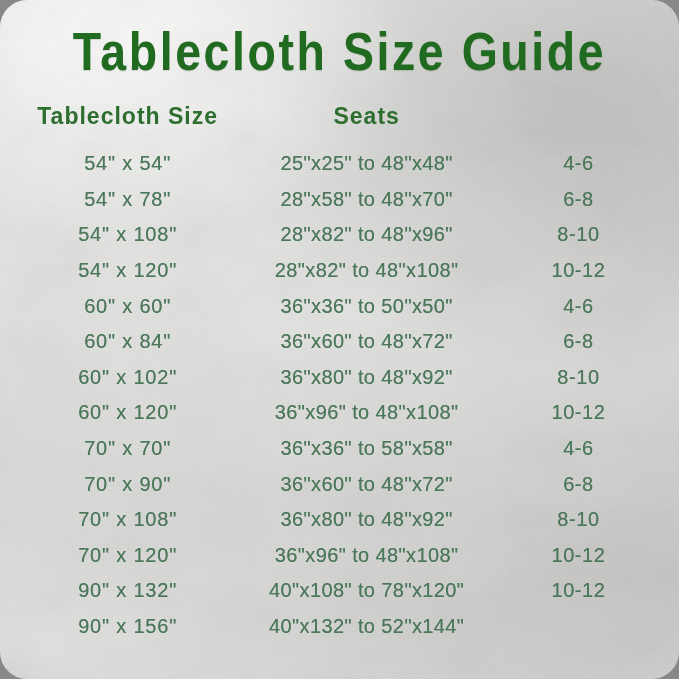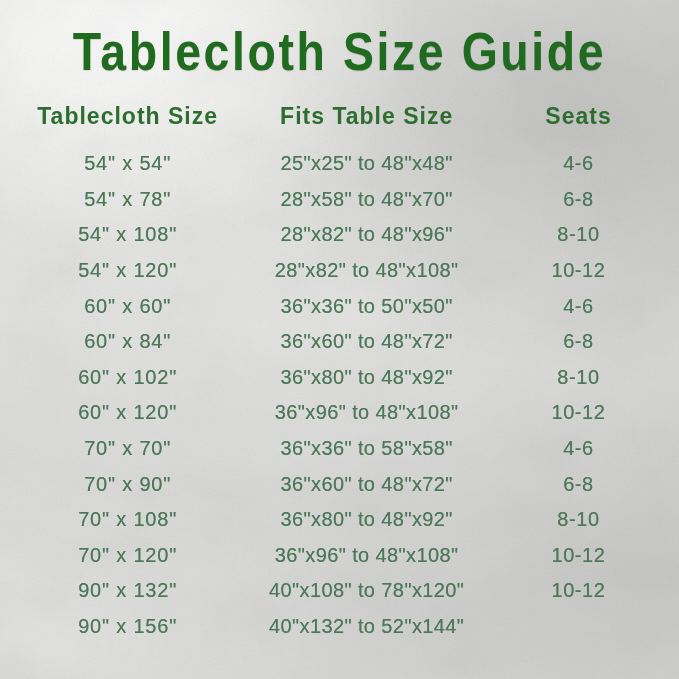--- a/index.html
+++ b/index.html
@@ -13,20 +13,21 @@
     width: 679px;
     height: 679px;
     overflow: hidden;
     background:
       radial-gradient(ellipse 420px 300px at 18% 5%, rgba(255,255,255,0.85), rgba(255,255,255,0) 70%),
       radial-gradient(ellipse 520px 360px at 86% 17%, rgba(150,150,148,0.38), rgba(150,150,148,0) 70%),
       radial-gradient(ellipse 640px 420px at 48% 45%, rgba(255,255,255,0.30), rgba(255,255,255,0) 72%),
       radial-gradient(ellipse 500px 320px at 96% 86%, rgba(158,158,156,0.30), rgba(158,158,156,0) 70%),
       radial-gradient(ellipse 420px 260px at 8% 95%, rgba(255,255,255,0.35), rgba(255,255,255,0) 70%),
       linear-gradient(150deg, #ebebe9 0%, #dadad8 38%, #d2d2d0 62%, #d7d7d5 100%);
+    border-radius: 27px;
   }
   .texture-svg {
     position: absolute;
     inset: 0;
     z-index: 0;
     pointer-events: none;
   }
   .content {
     position: relative;
     z-index: 1;
@@ -98,21 +99,20 @@
   </svg>
 
   <div class="content">
 
     <div class="page-title">Tablecloth Size Guide</div>
 
     <div class="size-table">
 
       <div class="row header-row">
         <div class="header-cell">Tablecloth Size</div>
-        <div class="header-cell">Fits Table Size</div>
         <div class="header-cell">Seats</div>
       </div>
 
       <div>
           <div class="row">
             <div class="cell c0">54" x 54"</div>
             <div class="cell c1">25"x25" to 48"x48"</div>
             <div class="cell c2">4-6</div>
           </div>
           <div class="row">

